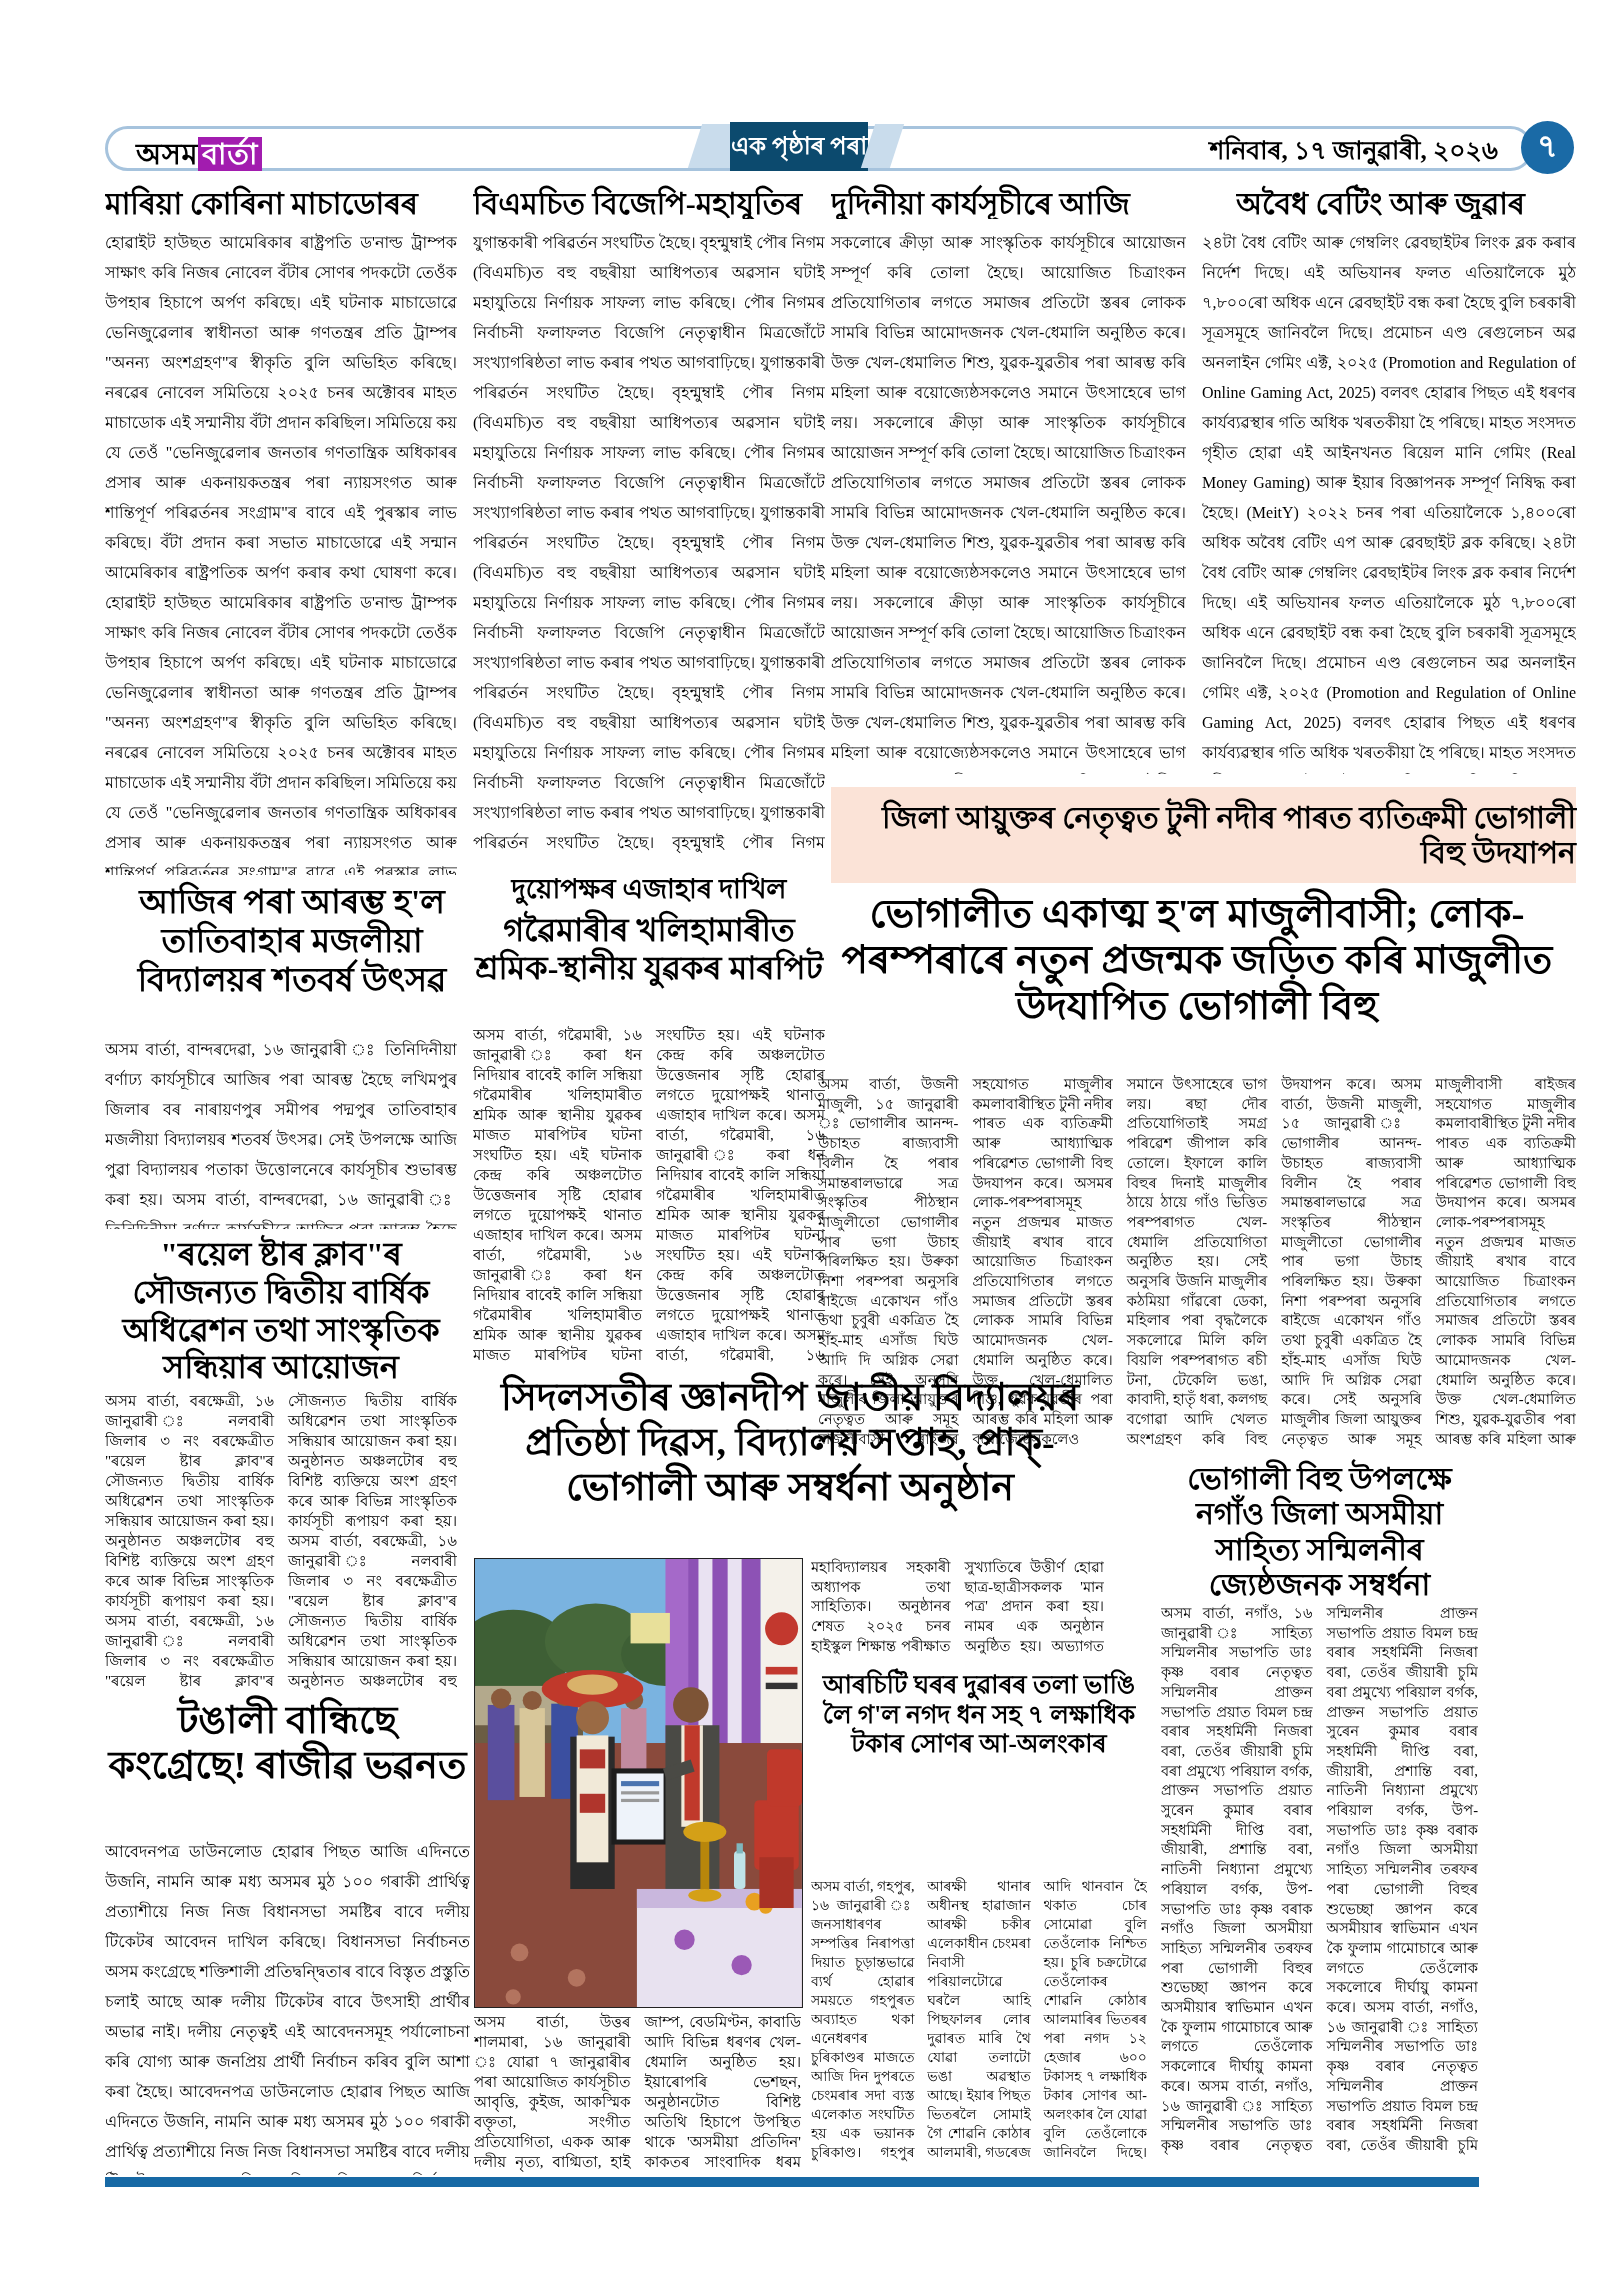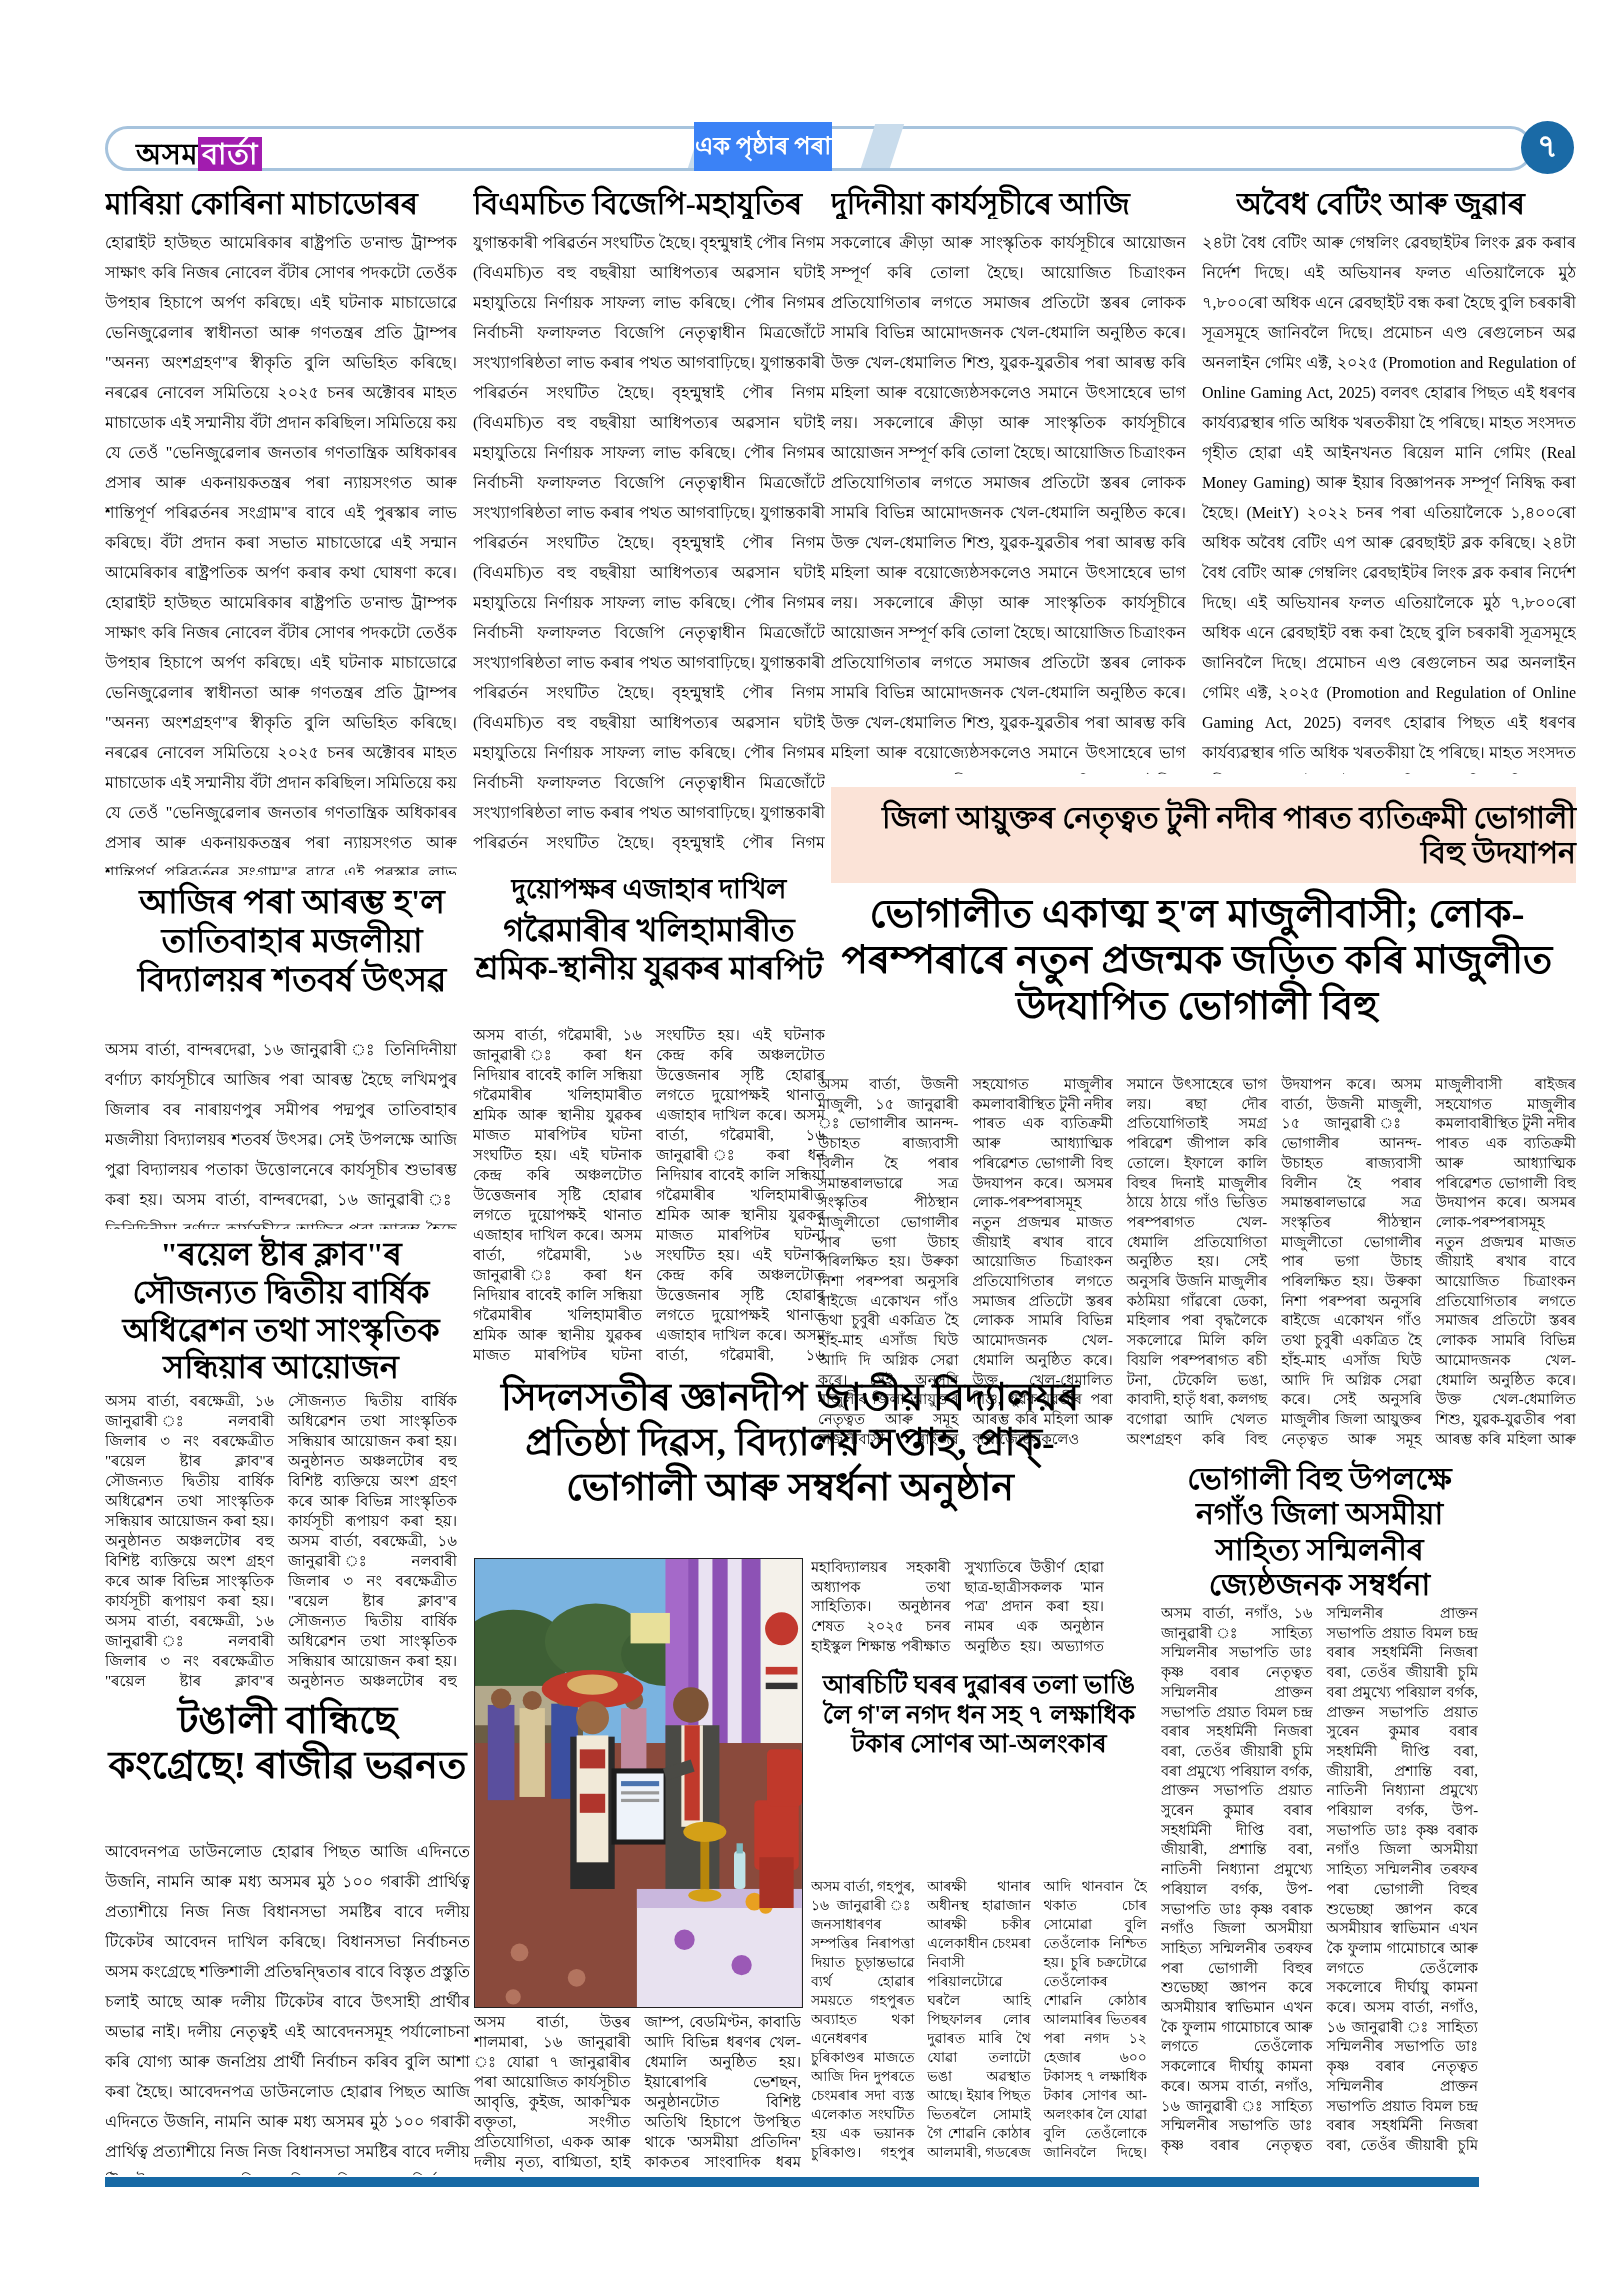--- a/index.html
+++ b/index.html
@@ -4,21 +4,21 @@
 <style>
   html,body{margin:0;padding:0;background:#ffffff;}
   #page{position:relative;width:1618px;height:2284px;background:#ffffff;overflow:hidden;
         font-family:"Liberation Serif",serif;color:#000;}
   .abs{position:absolute;}
   
   .pill{left:105px;top:126px;width:1422px;height:39px;border:3.2px solid #a6c3dd;border-radius:23px;background:#fff;}
   .logo{left:136px;top:131px;font-size:29px;font-weight:bold;letter-spacing:0.6px;}
   .logo .red{background:#a21caf;color:#fff;padding:1.3px 3.8px;}
   .tab-shadow{left:695px;top:124px;width:44px;height:44px;background:#c9dcec;transform:skewX(-18deg);}
-  .tab{left:694px;top:122px;width:138px;height:49px;background:#3b82f6;color:#fff;
+  .tab{left:730px;top:122px;width:138px;height:49px;background:#0c4a6e;color:#fff;
        display:flex;align-items:center;justify-content:center;font-size:24px;font-weight:bold;}
   .tab-shadow2{left:868px;top:124px;width:29px;height:44px;background:#c9dcec;transform:skewX(-18deg);}
   .date{left:952px;top:131px;width:546px;text-align:right;font-size:25px;font-weight:bold;}
   .pagenum{left:1521px;top:121px;width:53px;height:53px;border-radius:50%;background:#1a6aa6;color:#fff;
            display:flex;align-items:center;justify-content:center;font-size:32px;font-weight:bold;}
   
   .h-top{top:180px;height:39px;font-size:30px;font-weight:bold;white-space:nowrap;overflow:hidden;}
   .headline{font-weight:bold;text-align:center;line-height:1.18;}
   .body-txt{font-size:16px;line-height:30px;text-align:justify;overflow:hidden;}
   .cols2{column-count:2;column-gap:14px;}
@@ -35,20 +35,21 @@
 
   <div class="abs pill"></div>
   <div class="abs tab-shadow"></div>
   <div class="abs tab">
       <span>এক পৃষ্ঠাৰ পৰা</span>
     </div>
   <div class="abs tab-shadow2"></div>
   <div class="abs logo">
     <span>অসম</span><span class="red">বাৰ্তা</span>
   </div>
+  <div class="abs date">শনিবাৰ, ১৭ জানুৱাৰী, ২০২৬</div>
   <div class="abs pagenum">
       <span>৭</span>
     </div>
 
   <div class="abs h-top" style="left:105px;width:352px;">মাৰিয়া কোৰিনা মাচাডোৰৰ</div>
   <div class="abs h-top" style="left:473px;width:352px;">বিএমচিত বিজেপি-মহাযুতিৰ</div>
   <div class="abs h-top" style="left:831px;width:355px;">দুদিনীয়া কাৰ্যসূচীৰে আজি</div>
   <div class="abs h-top" style="left:1236px;width:374px;">অবৈধ বেটিং আৰু জুৱাৰ</div>
 
   <div class="abs body-txt" style="left:105px;top:228px;width:352px;height:647px;">হোৱাইট হাউছত আমেৰিকাৰ ৰাষ্ট্ৰপতি ড'নাল্ড ট্ৰাম্পক সাক্ষাৎ কৰি নিজৰ নোবেল বঁটাৰ সোণৰ পদকটো তেওঁক উপহাৰ হিচাপে অৰ্পণ কৰিছে। এই ঘটনাক মাচাডোৱে ভেনিজুৱেলাৰ স্বাধীনতা আৰু গণতন্ত্ৰৰ প্ৰতি ট্ৰাম্পৰ "অনন্য অংশগ্ৰহণ"ৰ স্বীকৃতি বুলি অভিহিত কৰিছে। নৰৱেৰ নোবেল সমিতিয়ে ২০২৫ চনৰ অক্টোবৰ মাহত মাচাডোক এই সন্মানীয় বঁটা প্ৰদান কৰিছিল। সমিতিয়ে কয় যে তেওঁ "ভেনিজুৱেলাৰ জনতাৰ গণতান্ত্ৰিক অধিকাৰৰ প্ৰসাৰ আৰু একনায়কতন্ত্ৰৰ পৰা ন্যায়সংগত আৰু শান্তিপূৰ্ণ পৰিৱৰ্তনৰ সংগ্ৰাম"ৰ বাবে এই পুৰস্কাৰ লাভ কৰিছে। বঁটা প্ৰদান কৰা সভাত মাচাডোৱে এই সন্মান আমেৰিকাৰ ৰাষ্ট্ৰপতিক অৰ্পণ কৰাৰ কথা ঘোষণা কৰে। হোৱাইট হাউছত আমেৰিকাৰ ৰাষ্ট্ৰপতি ড'নাল্ড ট্ৰাম্পক সাক্ষাৎ কৰি নিজৰ নোবেল বঁটাৰ সোণৰ পদকটো তেওঁক উপহাৰ হিচাপে অৰ্পণ কৰিছে। এই ঘটনাক মাচাডোৱে ভেনিজুৱেলাৰ স্বাধীনতা আৰু গণতন্ত্ৰৰ প্ৰতি ট্ৰাম্পৰ "অনন্য অংশগ্ৰহণ"ৰ স্বীকৃতি বুলি অভিহিত কৰিছে। নৰৱেৰ নোবেল সমিতিয়ে ২০২৫ চনৰ অক্টোবৰ মাহত মাচাডোক এই সন্মানীয় বঁটা প্ৰদান কৰিছিল। সমিতিয়ে কয় যে তেওঁ "ভেনিজুৱেলাৰ জনতাৰ গণতান্ত্ৰিক অধিকাৰৰ প্ৰসাৰ আৰু একনায়কতন্ত্ৰৰ পৰা ন্যায়সংগত আৰু শান্তিপূৰ্ণ পৰিৱৰ্তনৰ সংগ্ৰাম"ৰ বাবে এই পুৰস্কাৰ লাভ কৰিছে। বঁটা প্ৰদান কৰা সভাত মাচাডোৱে এই সন্মান আমেৰিকাৰ ৰাষ্ট্ৰপতিক অৰ্পণ কৰাৰ কথা ঘোষণা কৰে।</div>

